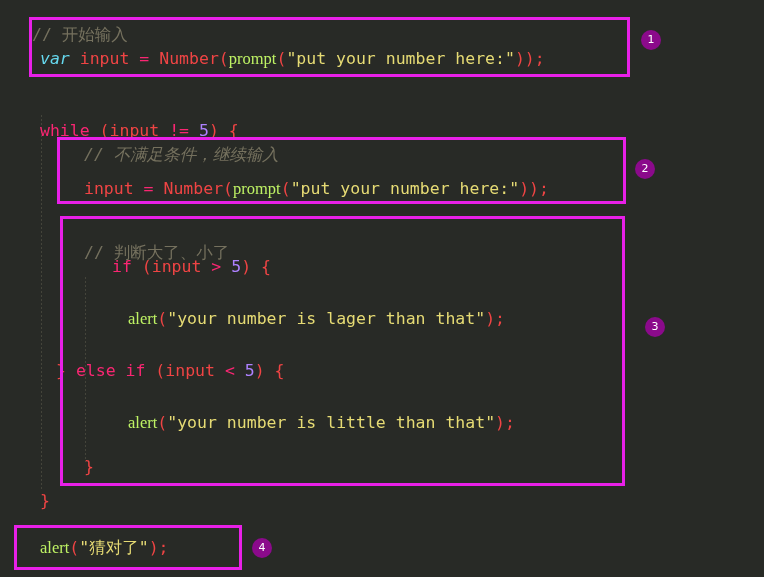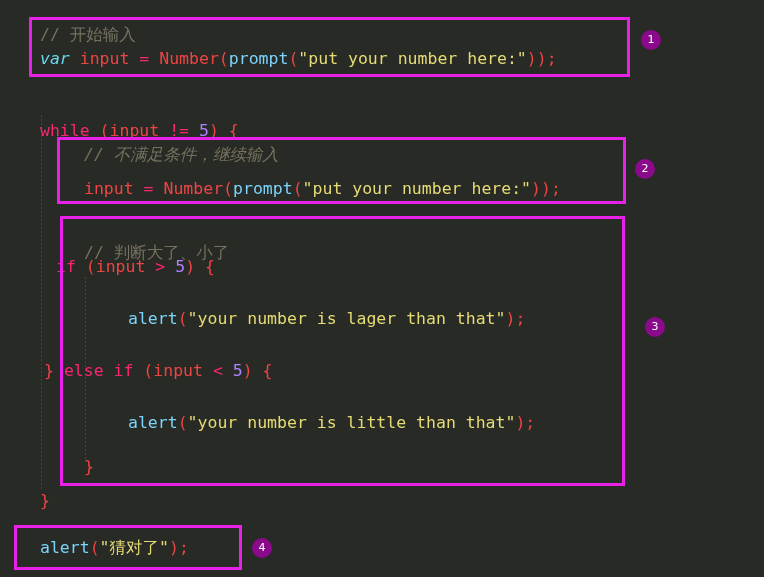--- a/index.html
+++ b/index.html
@@ -27,21 +27,21 @@
     height: 26px;
     line-height: 26px;
     white-space: pre;
     font-size: 16.5px;
     letter-spacing: 0px;
     color: #f8f8f2;
   }
   .tok-cmt  { color: #75715e; }
   .tok-kw   { color: #f92672; }
   .tok-var  { color: #66d9ef; font-style: italic; text-align: right; }
-  .tok-fn   { color: #7dd3fc; }
+  .tok-fn   { color: #bef264; font-family: Liberation Serif, serif; }
   .tok-str  { color: #e6db74; }
   .tok-num  { color: #ae81ff; }
   .tok-op   { color: #f92672; }
   .tok-plain{ color: #ef4444; }
 
   
   .guide {
     position: absolute;
     width: 1px;
     background-image: linear-gradient(to bottom,
@@ -77,29 +77,29 @@
 <body>
 
 <div id="screen">
 
   <div id="guides">
       <div class="guide" style="left: 41px; top: 115px; height: 375px;"></div>
       <div class="guide" style="left: 85px; top: 277px; height: 185px;"></div>
     </div>
 
   <div id="code">
-      <div class="line" style="top: 22px; padding-left: 40px;"><span class="tok-cmt">// 开始输入</span></div>
+      <div class="line" style="top: 22px; padding-left: 32px;"><span class="tok-cmt">// 开始输入</span></div>
       <div class="line" style="top: 46px; padding-left: 40px;"><span class="tok-var">var</span><span class="tok-plain"> input </span><span class="tok-op">=</span><span class="tok-plain"> Number</span><span class="tok-plain">(</span><span class="tok-fn">prompt</span><span class="tok-plain">(</span><span class="tok-str">"put your number here:"</span><span class="tok-plain">));</span></div>
       <div class="line" style="top: 98px; padding-left: 40px; margin-top: 20px;"><span class="tok-kw">while</span><span class="tok-plain"> (input </span><span class="tok-op">!=</span><span class="tok-plain"> </span><span class="tok-num">5</span><span class="tok-plain">) {</span></div>
       <div class="line" style="top: 142px; padding-left: 84px; font-style: italic;"><span class="tok-cmt">// 不满足条件，继续输入</span></div>
       <div class="line" style="top: 176px; padding-left: 84px;"><span class="tok-plain">input </span><span class="tok-op">=</span><span class="tok-plain"> Number</span><span class="tok-plain">(</span><span class="tok-fn">prompt</span><span class="tok-plain">(</span><span class="tok-str">"put your number here:"</span><span class="tok-plain">));</span></div>
       <div class="line" style="top: 240px; padding-left: 84px;"><span class="tok-cmt">// 判断大了、小了</span></div>
-      <div class="line" style="top: 254px; padding-left: 56px;"><span class="tok-kw">if</span><span class="tok-plain"> (input </span><span class="tok-op">&gt;</span><span class="tok-plain"> </span><span class="tok-num">5</span><span class="tok-plain">) {</span></div>
+      <div class="line" style="top: 254px; padding-left: 112px;"><span class="tok-kw">if</span><span class="tok-plain"> (input </span><span class="tok-op">&gt;</span><span class="tok-plain"> </span><span class="tok-num">5</span><span class="tok-plain">) {</span></div>
       <div class="line" style="top: 306px; padding-left: 128px;"><span class="tok-fn">alert</span><span class="tok-plain">(</span><span class="tok-str">"your number is lager than that"</span><span class="tok-plain">);</span></div>
-      <div class="line" style="top: 358px; padding-left: 44px;"><span class="tok-plain">} </span><span class="tok-kw">else</span><span class="tok-plain"> </span><span class="tok-kw">if</span><span class="tok-plain"> (input </span><span class="tok-op">&lt;</span><span class="tok-plain"> </span><span class="tok-num">5</span><span class="tok-plain">) {</span></div>
+      <div class="line" style="top: 358px; padding-left: 56px;"><span class="tok-plain">} </span><span class="tok-kw">else</span><span class="tok-plain"> </span><span class="tok-kw">if</span><span class="tok-plain"> (input </span><span class="tok-op">&lt;</span><span class="tok-plain"> </span><span class="tok-num">5</span><span class="tok-plain">) {</span></div>
       <div class="line" style="top: 410px; padding-left: 128px;"><span class="tok-fn">alert</span><span class="tok-plain">(</span><span class="tok-str">"your number is little than that"</span><span class="tok-plain">);</span></div>
       <div class="line" style="top: 454px; padding-left: 84px;"><span class="tok-plain">}</span></div>
       <div class="line" style="top: 488px; padding-left: 40px;"><span class="tok-plain">}</span></div>
       <div class="line" style="top: 535px; padding-left: 40px;"><span class="tok-fn">alert</span><span class="tok-plain">(</span><span class="tok-str">"猜对了"</span><span class="tok-plain">);</span></div>
     </div>
 
   <div id="boxes">
       <div class="hl-box" style="left: 29px; top: 17px; width: 601px; height: 60px; border-color: rgb(232, 32, 232);"></div>
       <div class="hl-box" style="left: 57px; top: 137px; width: 569px; height: 67px; border-color: rgb(232, 32, 232);"></div>
       <div class="hl-box" style="left: 60px; top: 216px; width: 565px; height: 270px; border-color: rgb(232, 32, 232);"></div>

